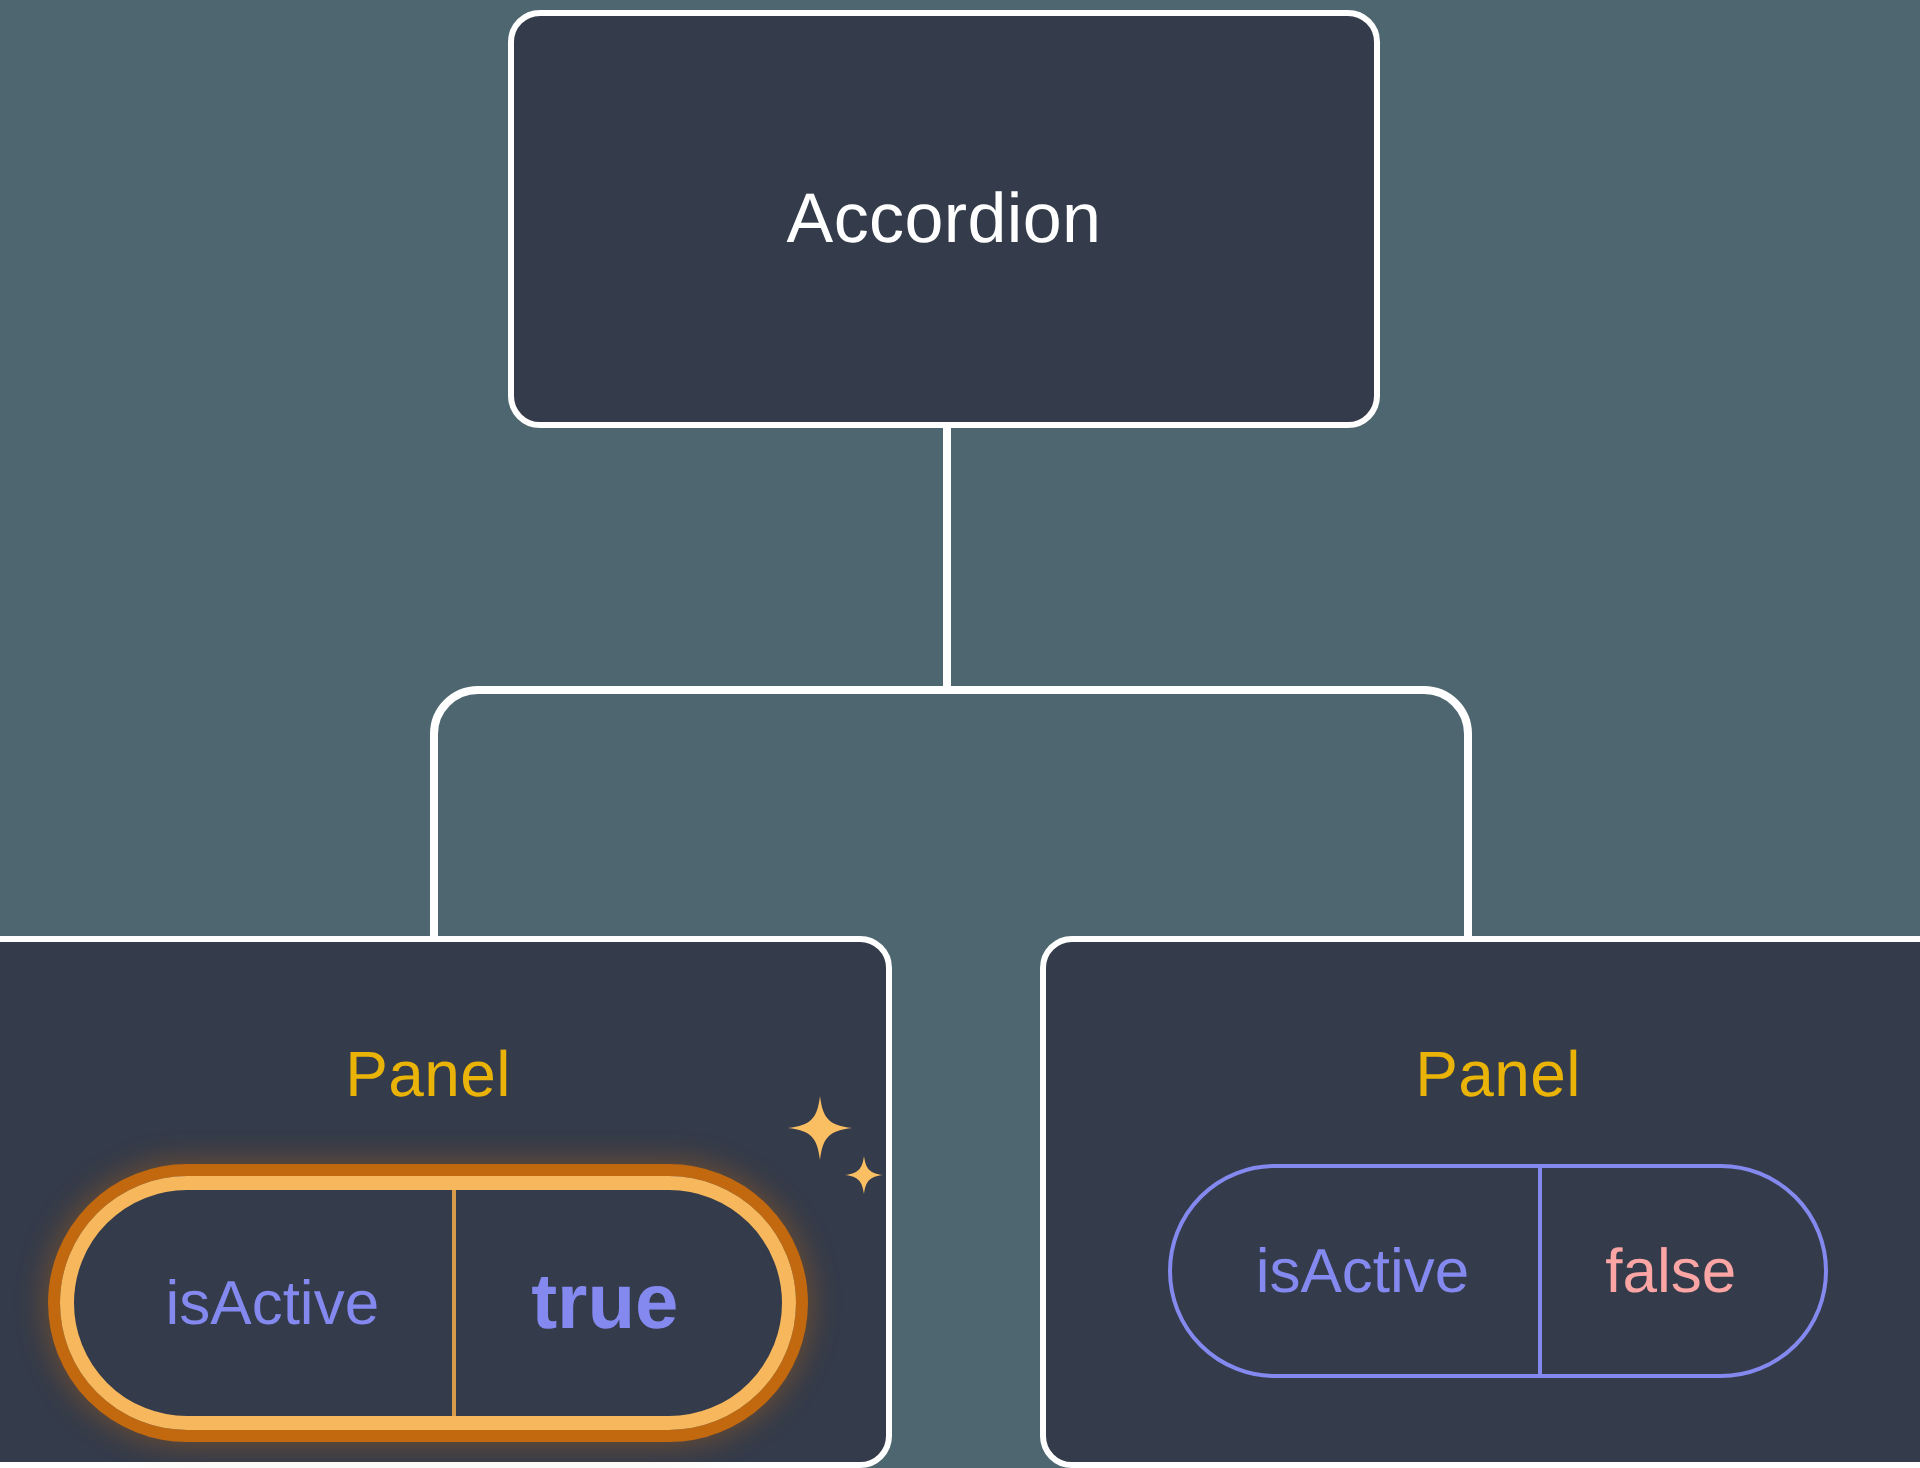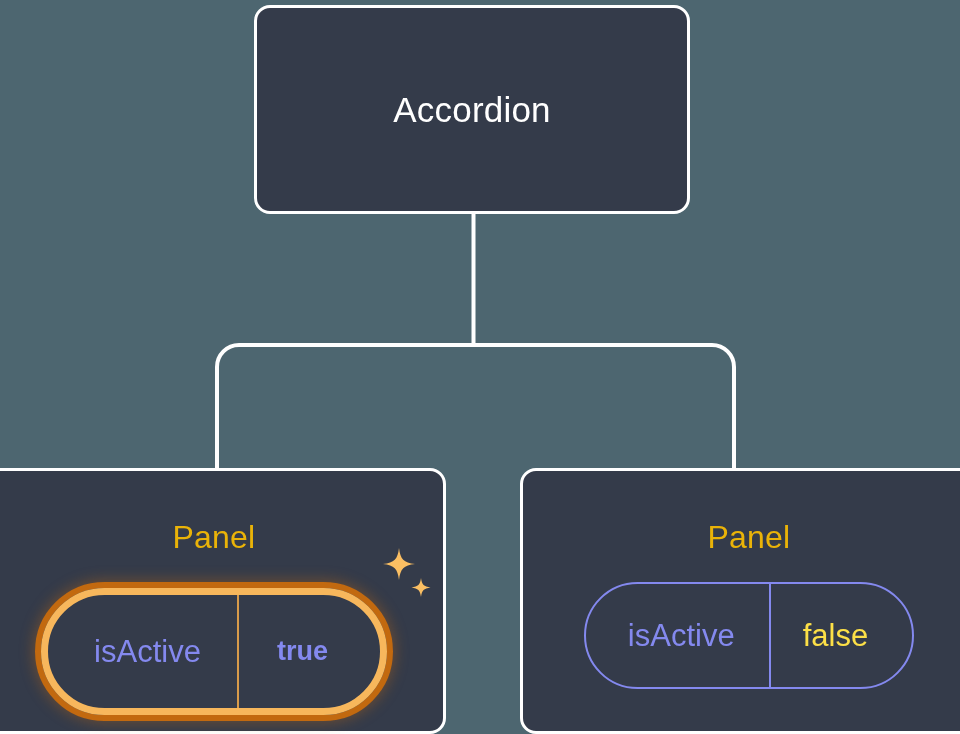--- a/index.html
+++ b/index.html
@@ -103,21 +103,21 @@
     height: 107px;
   }
   .pill-plain .pill-key {
     padding: 0 34px 0 42px;
     font-size: 31px;
     color: #8489ef;
   }
   .pill-plain .pill-val {
     padding: 0 44px 0 32px;
     font-size: 31px;
-    color: #fde047;
+    color: #fca5a5;
     border-left: 2px solid #8489ef;
   }
 
   
   .pill-glow-outer {
     box-sizing: border-box;
     border-radius: 999px;
     border: 6px solid #c2690f;
     padding: 0px;
     box-shadow: 0 0 14px 2px rgba(194,105,15,0.38);
@@ -130,21 +130,21 @@
     align-items: stretch;
     height: 127px;
   }
   .pill-glow-inner .pill-key {
     padding: 0 36px 0 46px;
     font-size: 31px;
     color: #8489ef;
   }
   .pill-glow-inner .pill-val {
     padding: 0 52px 0 38px;
-    font-size: 27px;
+    font-size: 39px;
     font-weight: bold;
     color: #8489ef;
     border-left: 2px solid #d89b4a;
   }
 
   
   .sparkles {
     position: absolute;
     right: -44px;
     top: -34px;

